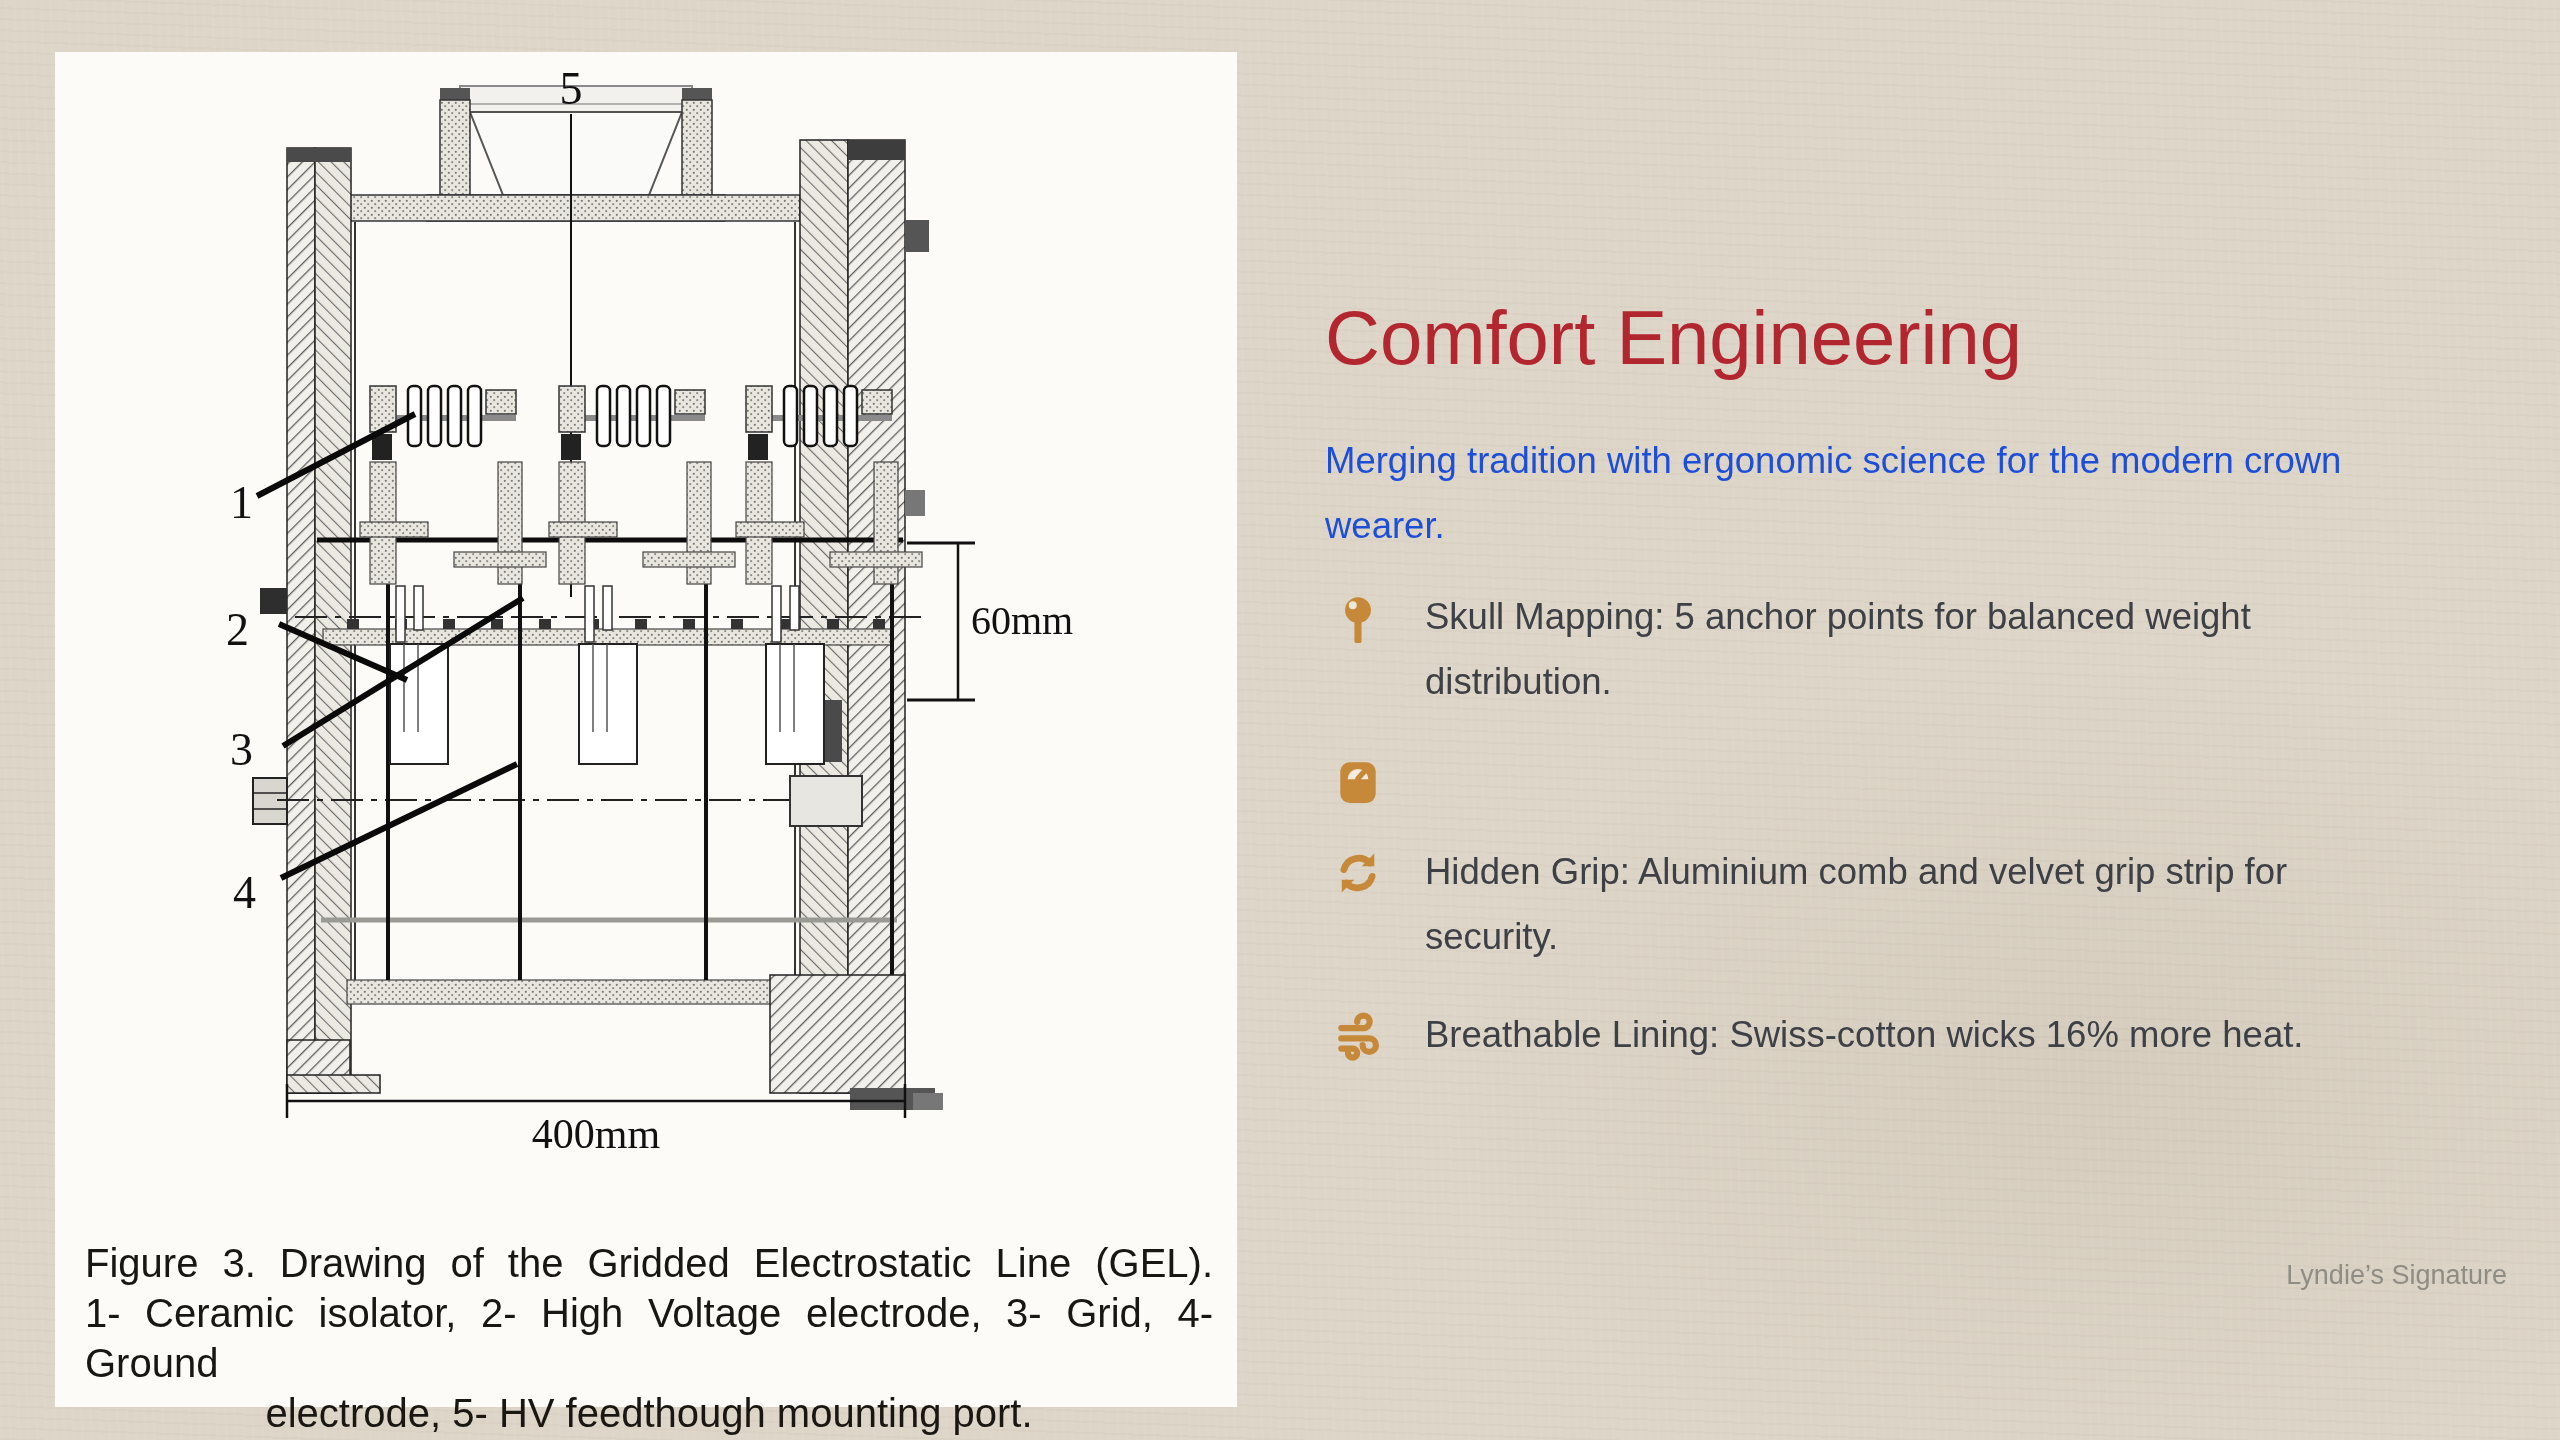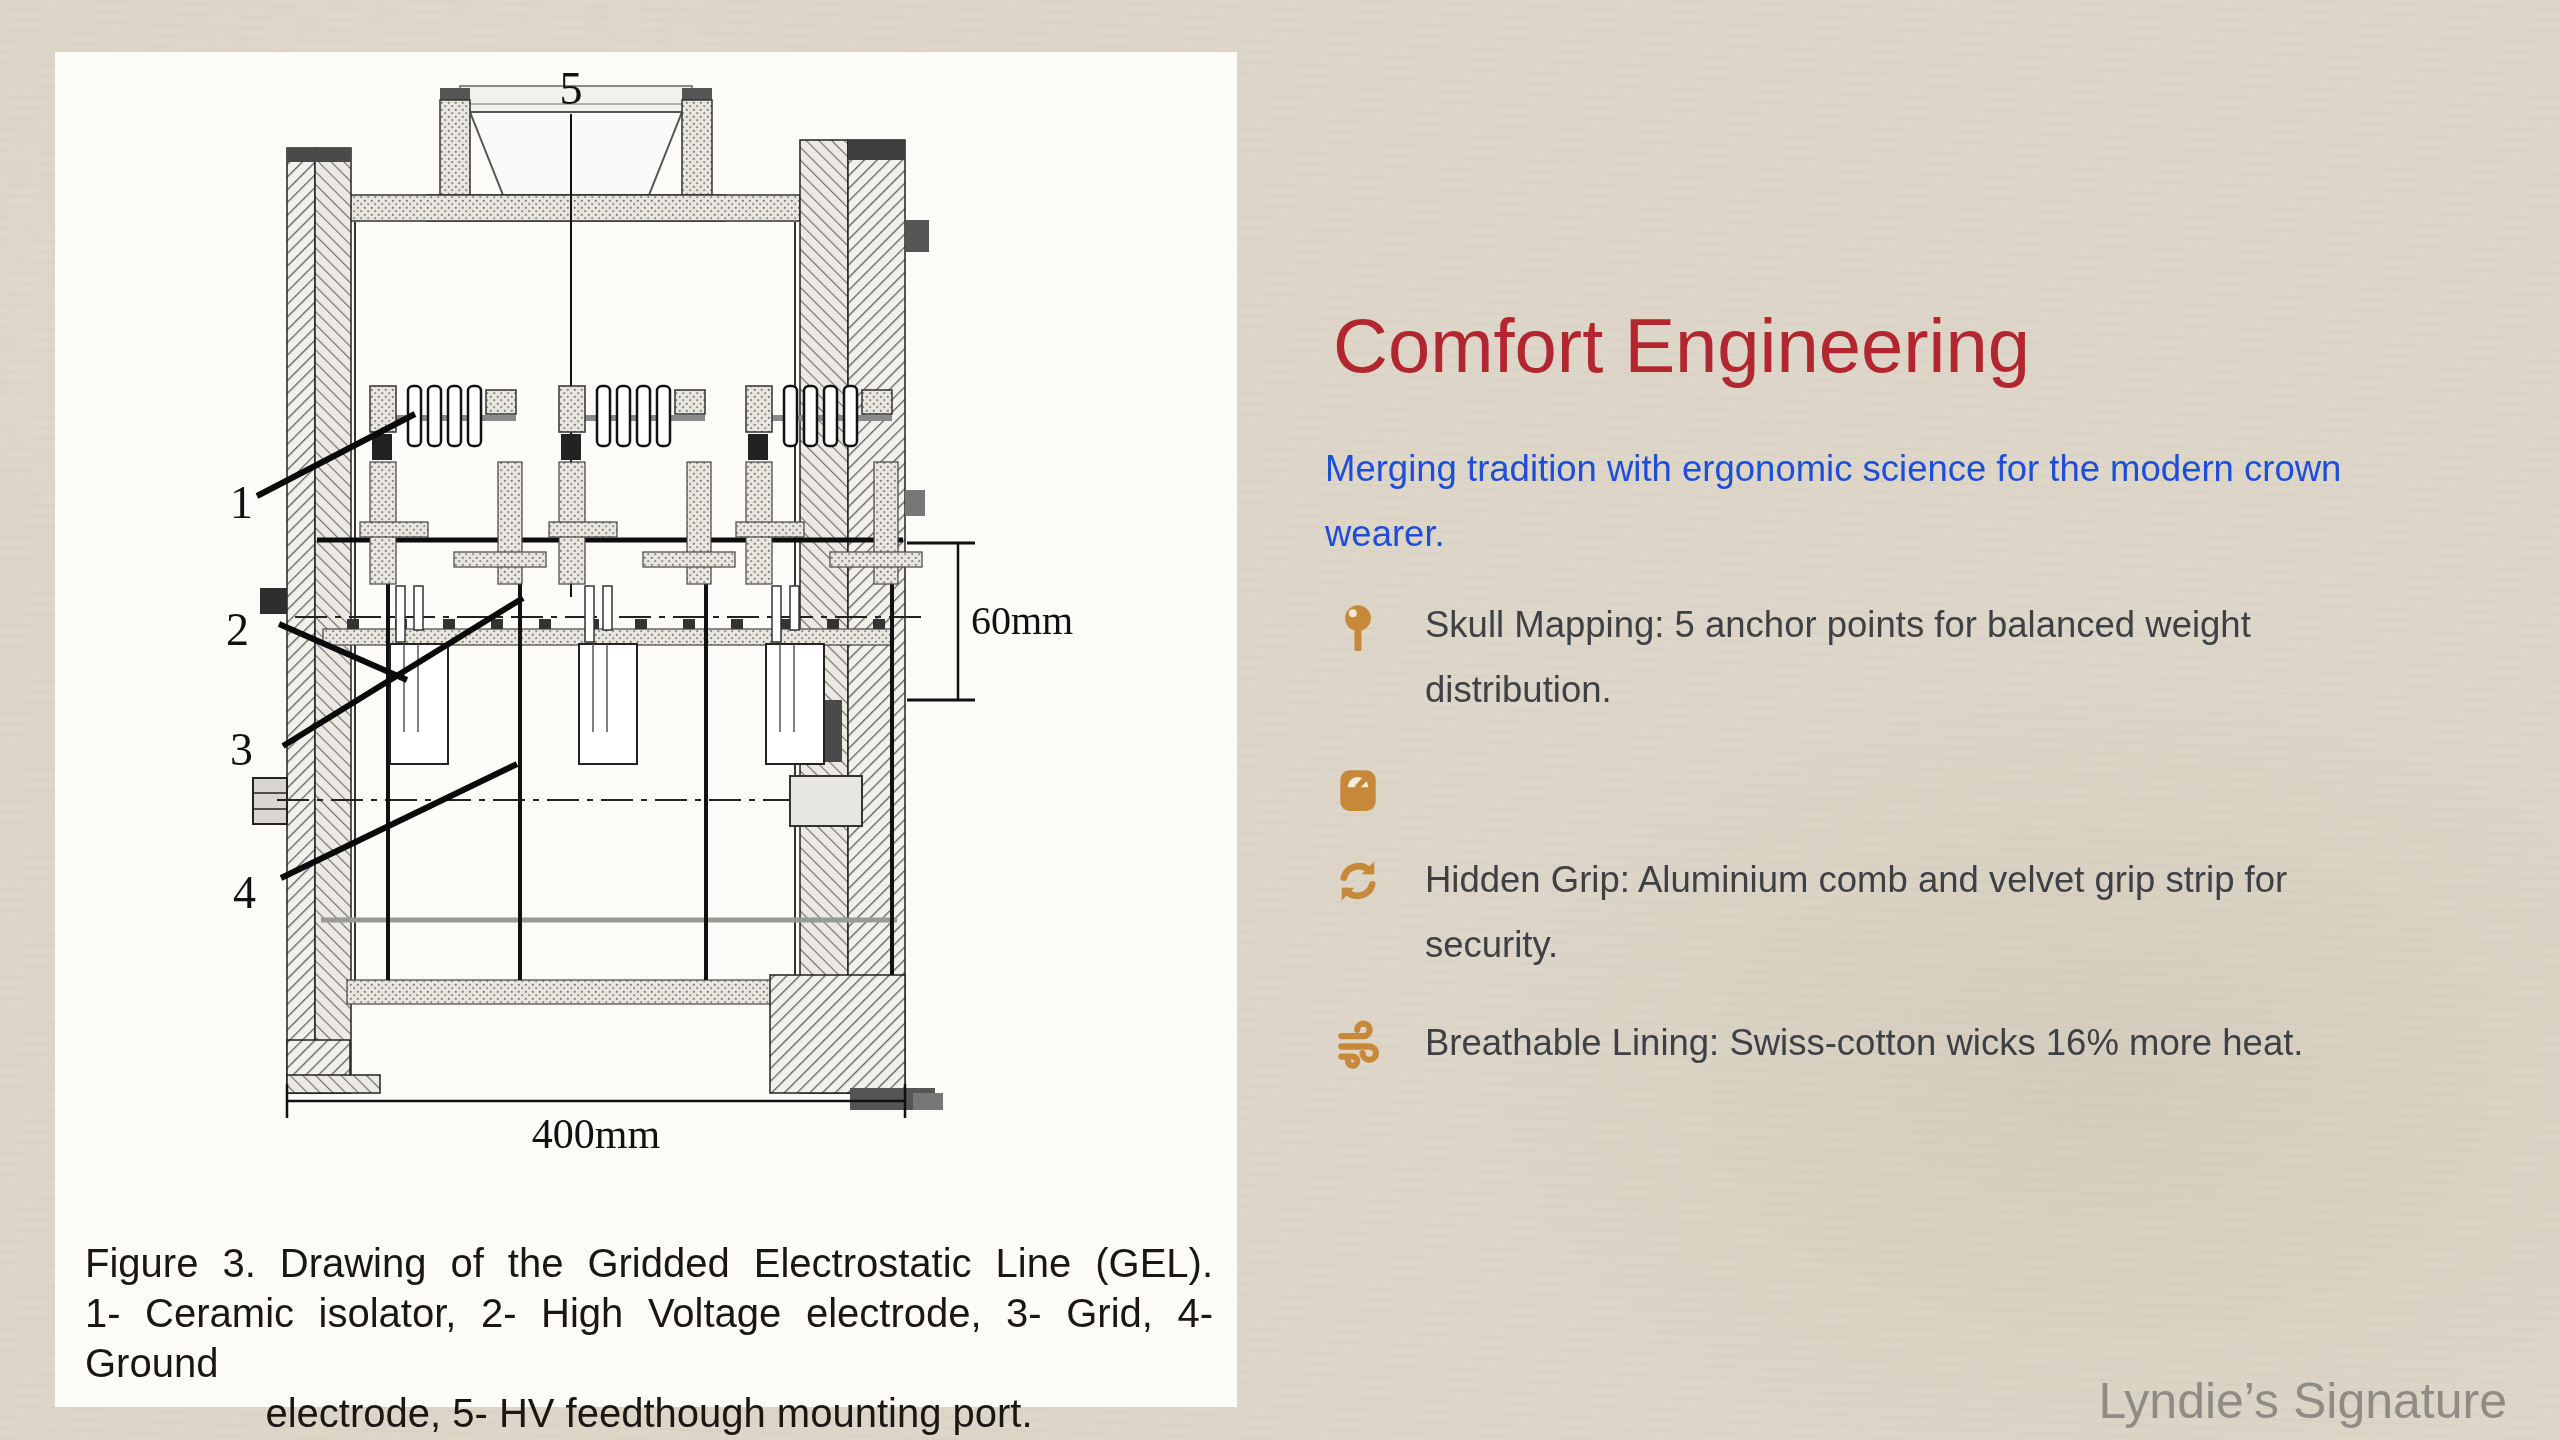--- a/index.html
+++ b/index.html
@@ -20,32 +20,32 @@
   .figure-svg{position:absolute;left:0;top:0;}
   .caption{
     position:absolute;left:30px;top:1186px;width:1128px;
     font-family:Liberation Sans, sans-serif;font-size:40px;line-height:50px;
     color:#1a1713;
   }
   .caption .jl{text-align:justify;text-align-last:justify;}
   .caption .ll{text-align:center;}
   .content{position:absolute;left:1325px;top:296px;width:1185px;}
   .title{
-    margin:8px;font-size:76px;font-weight:400;color:#b2262f;line-height:1.1;
+    margin:0;font-size:76px;font-weight:400;color:#b2262f;line-height:1.1;
     letter-spacing:0px;
   }
   .subtitle{
     margin-top:48px;width:1080px;font-size:36.5px;line-height:65px;color:#1d4ed8;
   }
   .bullets{margin-top:26px;display:flex;flex-direction:column;gap:33px;list-style:none;padding:0;}
   .bullet{display:flex;align-items:flex-start;}
   .bullet .icn{width:50px;height:50px;margin-left:8px;margin-right:42px;flex:none;margin-top:9px;}
   .bullet .txt{width:960px;font-size:36.5px;line-height:65px;color:#3d4146;}
   .signature{
-    position:absolute;right:53px;top:1372px;font-size:50px;color:#8e8c85;
+    position:absolute;right:53px;top:1260px;font-size:27px;color:#8e8c85;
   }
   svg text{font-family:"Liberation Serif",serif;fill:#111;}
 </style>
 </head>
 <body>
 
 <div class="panel">
 
   <svg class="figure-svg" width="1182" height="1186" viewBox="0 0 1182 1186">
     <defs>

